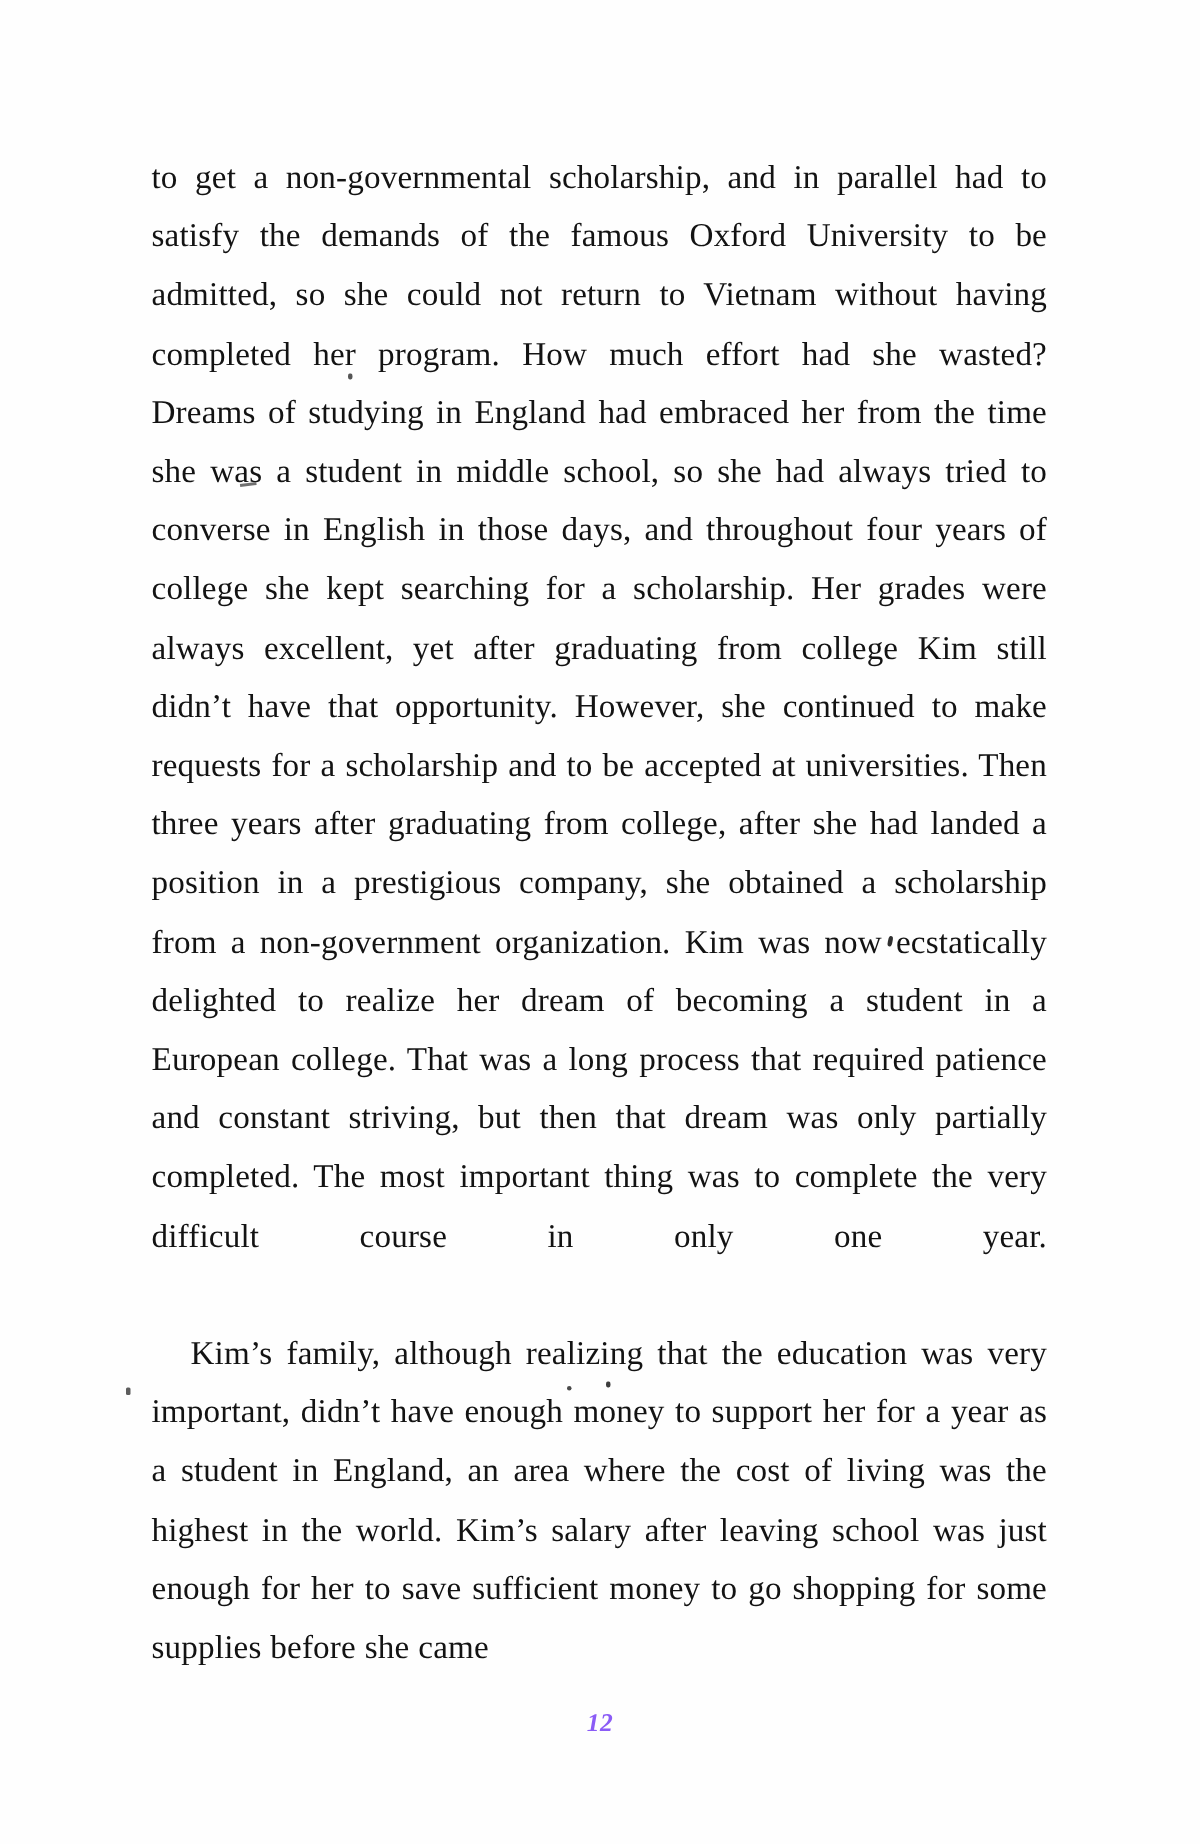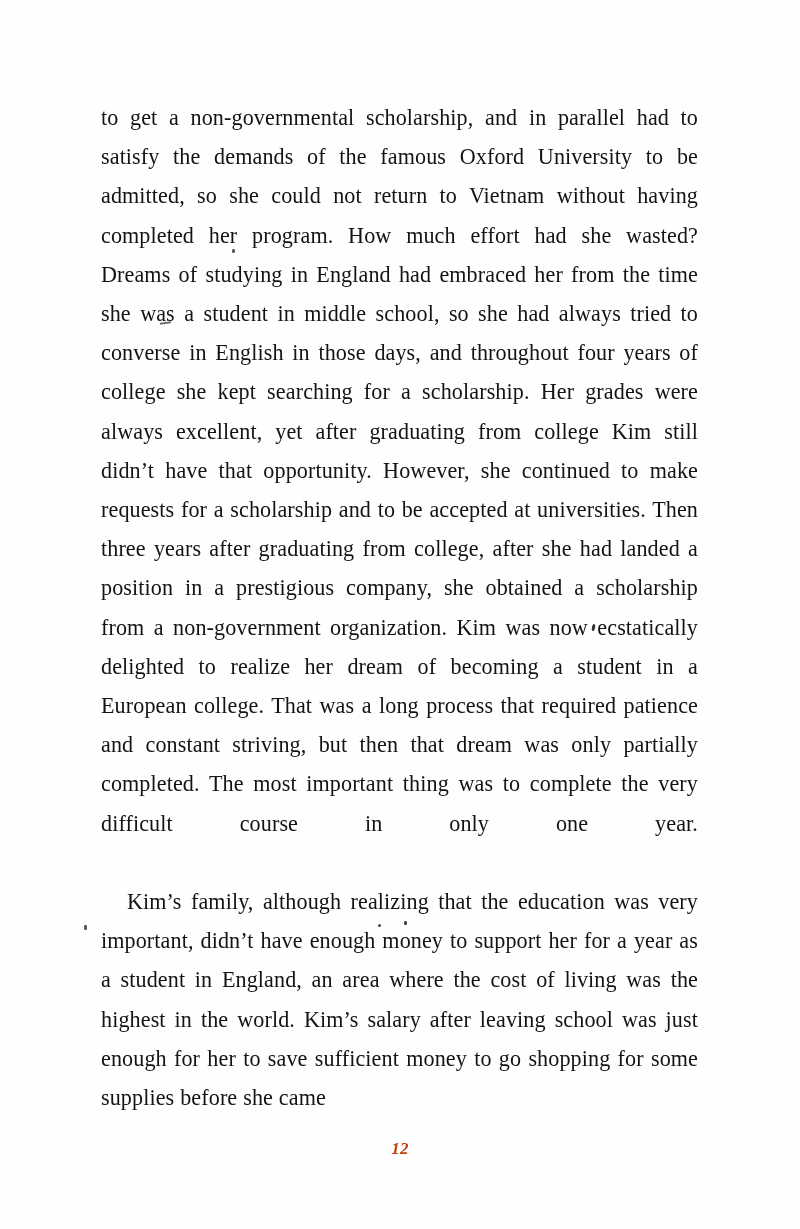--- a/index.html
+++ b/index.html
@@ -53,21 +53,21 @@
   }
   .page-number {
     position: absolute;
     left: 0;
     right: 0;
     top: 1139px;
     text-align: center;
     font-size: 17px;
     font-style: italic;
     font-weight: 600;
-    color: #c2410c;
+    color: #8b5cf6;
     letter-spacing: 0.02em;
   }
   
   .speck {
     position: absolute;
     background: #8e8e8e;
     border-radius: 50%;
     pointer-events: none;
   }
   .speck.margin-dot {

